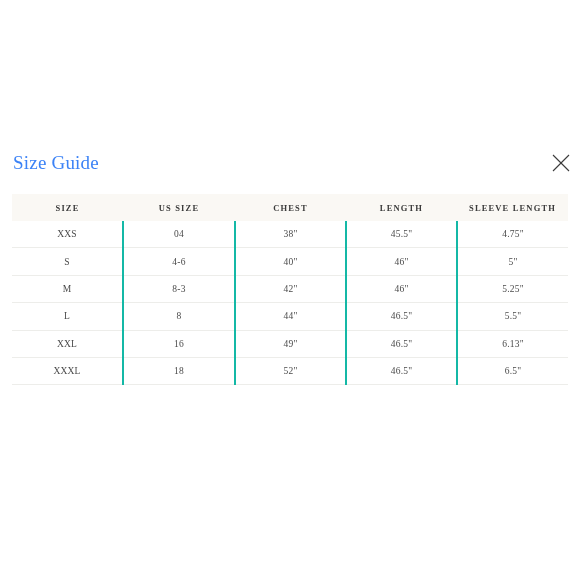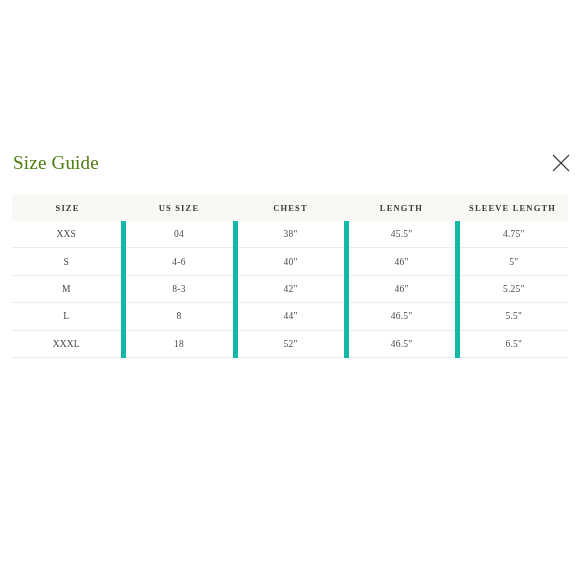--- a/index.html
+++ b/index.html
@@ -31,21 +31,21 @@
     height: 38px;
   }
 
   .page-title {
     position: absolute;
     left: 13px;
     top: 0px;
     font-family: "Liberation Serif", serif;
     font-size: 19px;
     line-height: 26px;
-    color: #4d7c0f;
+    color: #3b82f6;
     letter-spacing: 0.2px;
     white-space: nowrap;
   }
 
   .close-button {
     position: absolute;
     left: 548px;
     top: 150px;
     width: 26px;
     height: 26px;
@@ -82,21 +82,21 @@
   }
 
   .size-table tbody td {
     height: 26.4px;
     font-size: 9.5px;
     color: #4a4a4a;
     text-align: center;
     vertical-align: middle;
     padding: 0;
     border-bottom: 1px solid #ededea;
-    border-right: 5px solid #14b8a6;
+    border-right: 2px solid #14b8a6;
     background: #ffffff;
     letter-spacing: 0.2px;
   }
   .size-table tbody td:last-child {
     border-right: none;
   }
   .size-table tbody tr:first-child td {
     border-top: none;
   }
 
@@ -162,20 +162,27 @@
         <td>5.25"</td>
       </tr>
       <tr>
         <td>L</td>
         <td>8</td>
         <td>44"</td>
         <td>46.5"</td>
         <td>5.5"</td>
       </tr>
       <tr>
+        <td>XXL</td>
+        <td>16</td>
+        <td>49"</td>
+        <td>46.5"</td>
+        <td>6.13"</td>
+      </tr>
+      <tr>
         <td>XXXL</td>
         <td>18</td>
         <td>52"</td>
         <td>46.5"</td>
         <td>6.5"</td>
       </tr>
     </tbody>
   </table>
 
 </div>

